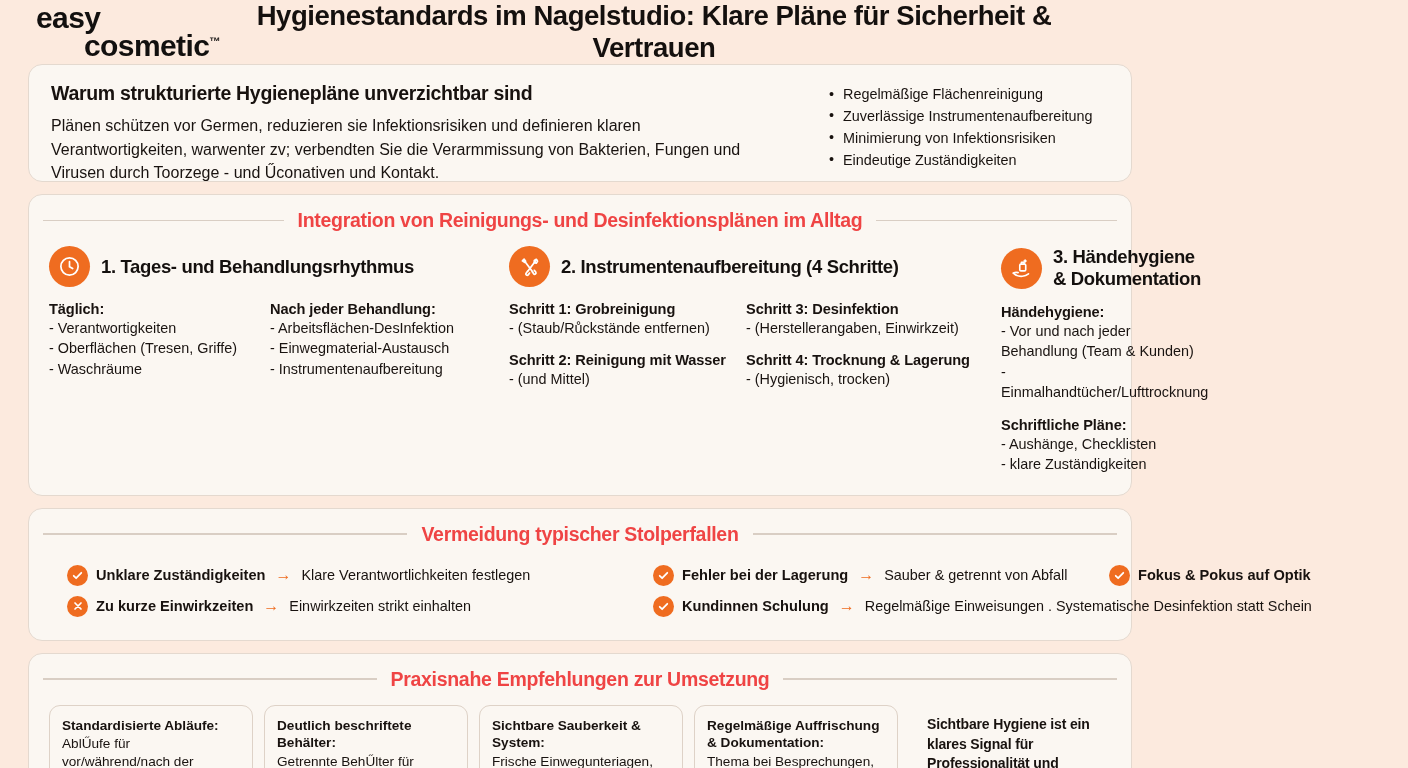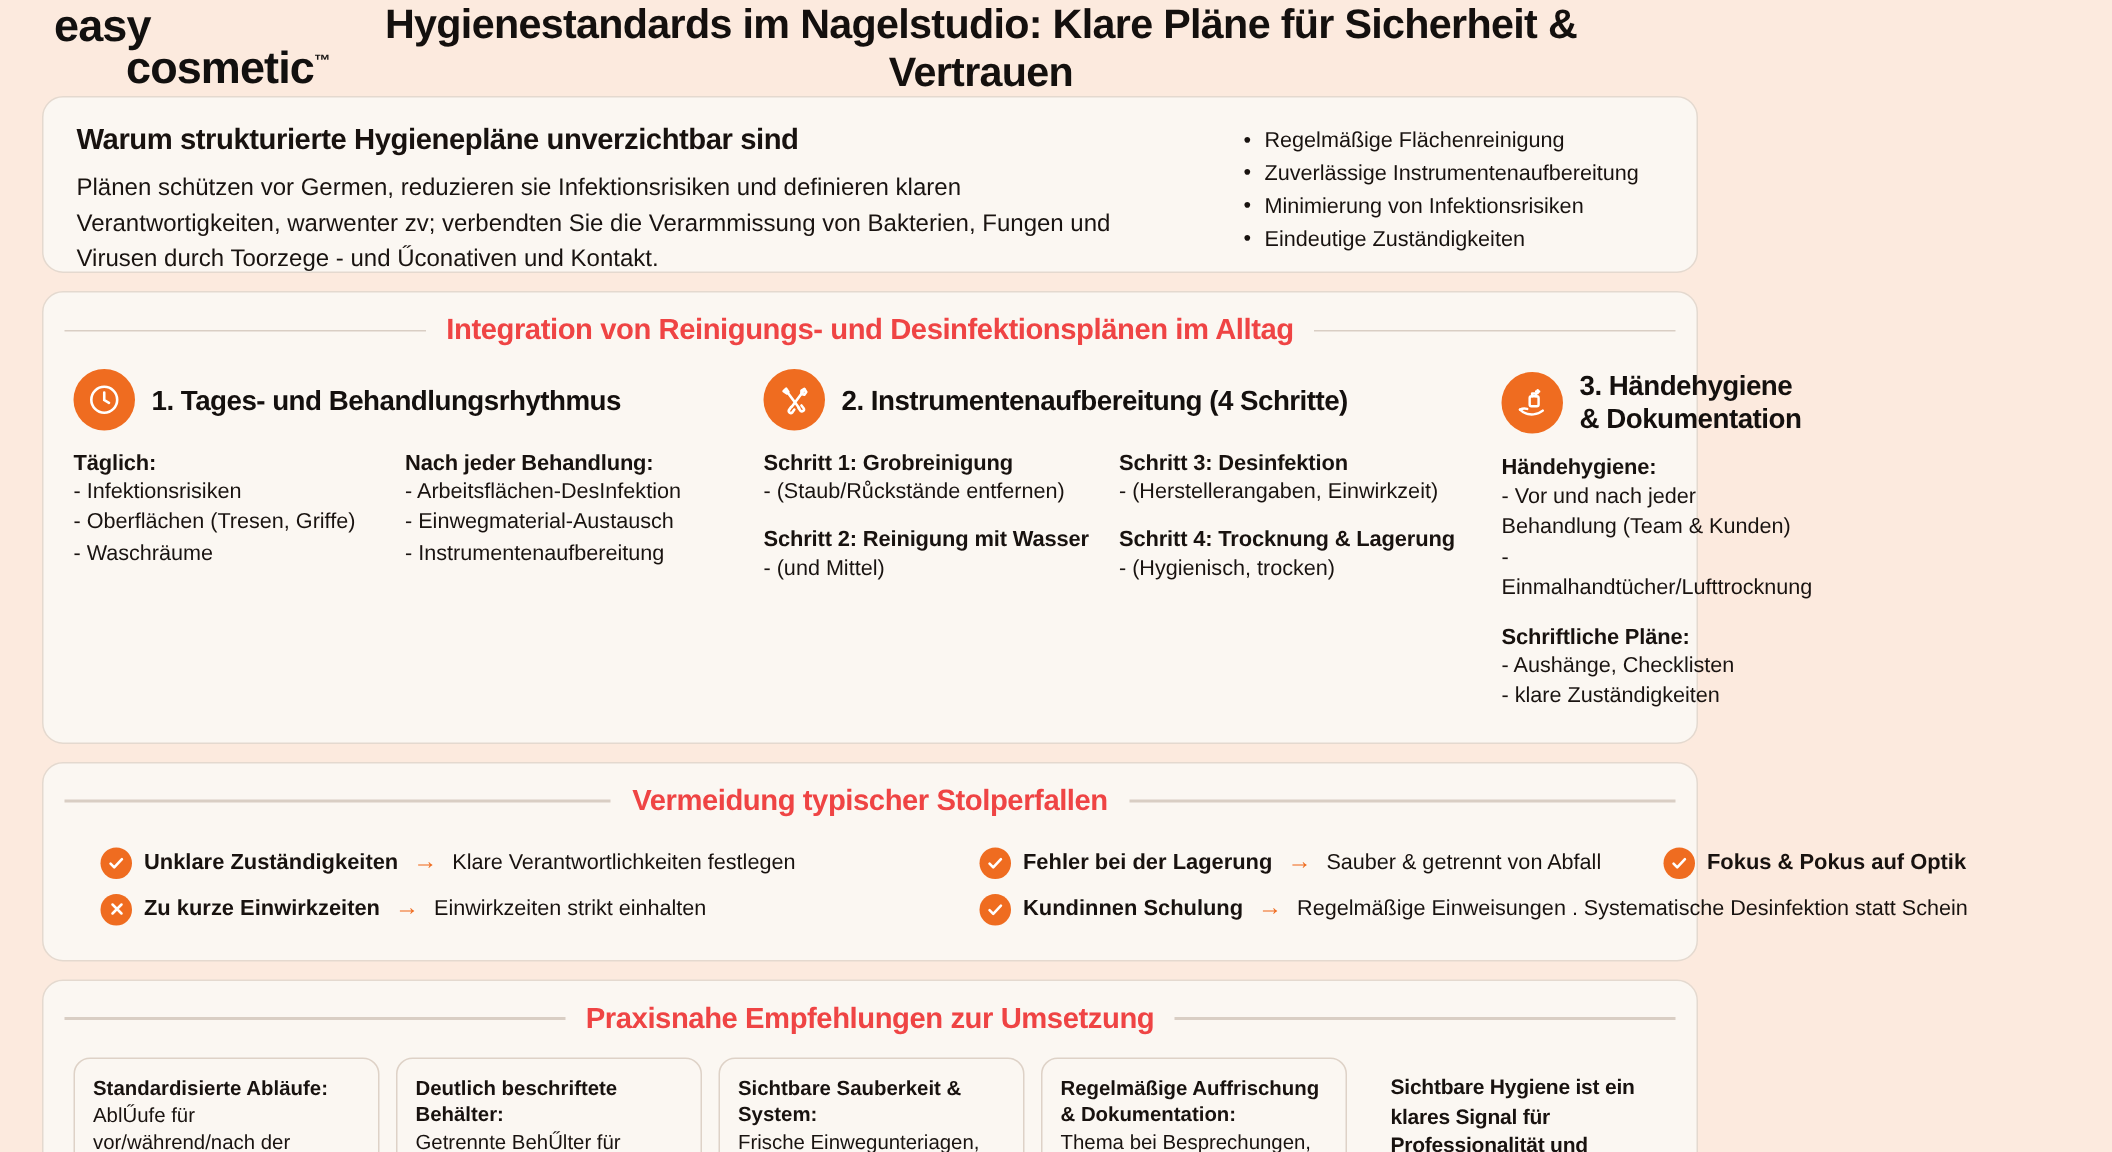--- a/index.html
+++ b/index.html
@@ -303,21 +303,21 @@
             <svg width="23" height="23" viewBox="0 0 24 24" fill="none" stroke="#ffffff" stroke-width="1.8">
               <circle cx="12" cy="12" r="9"></circle>
               <path d="M12 7v5.2l3.3 2" stroke-linecap="round"></path>
             </svg>
           </span>
           <span class="col-title">1. Tages- und Behandlungsrhythmus</span>
         </div>
         <div class="subcols">
           <div class="subcol">
             <div class="sc-h">Täglich:</div>
-            <div class="sc-l">- Infektionsrisiken</div>
+            <div class="sc-l">- Verantwortigkeiten</div>
             <div class="sc-l">- Oberflächen (Tresen, Griffe)</div>
             <div class="sc-l">- Waschräume</div>
           </div>
           <div class="subcol">
             <div class="sc-h">Nach jeder Behandlung:</div>
             <div class="sc-l">- Arbeitsflächen-DesInfektion</div>
             <div class="sc-l">- Einwegmaterial-Austausch</div>
             <div class="sc-l">- Instrumentenaufbereitung</div>
           </div>
         </div>

